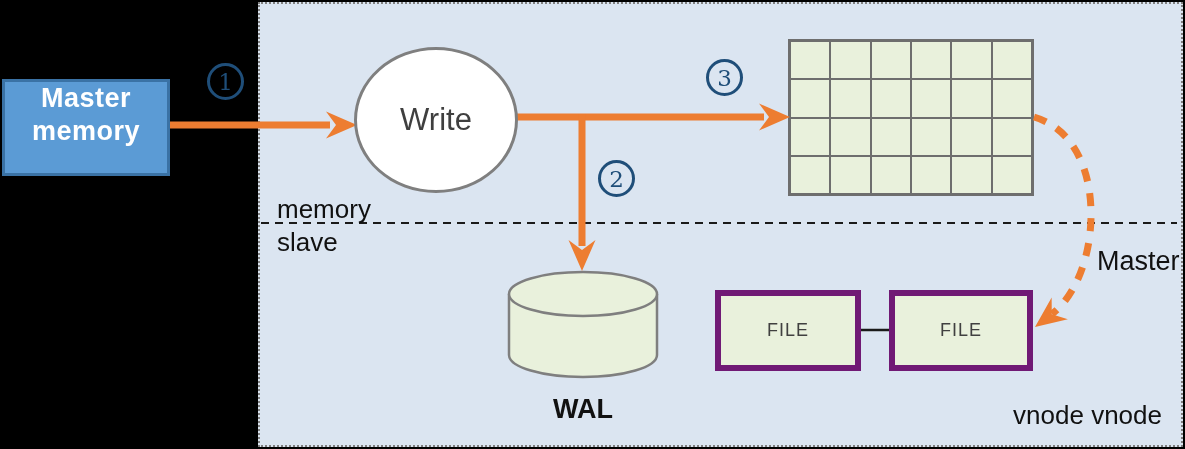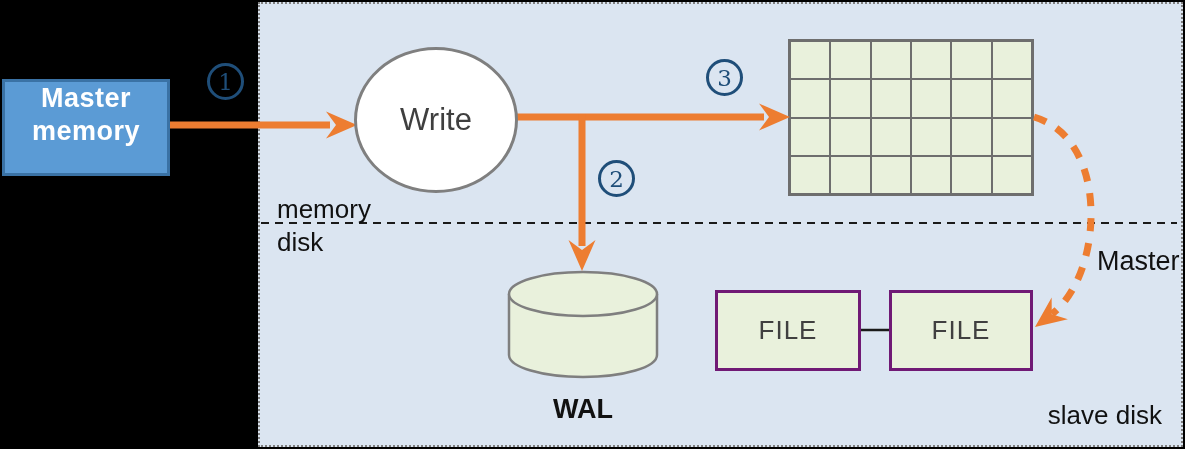--- a/index.html
+++ b/index.html
@@ -72,26 +72,26 @@
     background: #e9f1dc;
     border: 1px solid #6e6e6e;
   }
   
   .file-box {
     position: absolute;
     top: 290px;
     height: 81px;
     box-sizing: border-box;
     background: #e9f1dc;
-    border: 3px solid #701a75;
+    border: 6px solid #701a75;
     display: flex;
     align-items: center;
     justify-content: center;
     color: #404040;
-    font-size: 26px;
+    font-size: 18px;
     letter-spacing: 1px;
   }
   .file-box.one { left: 715px; width: 146px; }
   .file-box.two { left: 889px; width: 144px; }
   
   .step-badge {
     position: absolute;
     width: 37px; height: 37px;
     box-sizing: border-box;
     border: 3px solid #1f4e79;
@@ -205,18 +205,18 @@
   </div>
   <div class="file-box two">
     <span>FILE</span>
   </div>
 
   <div class="step-badge s1">1</div>
   <div class="step-badge s2">2</div>
   <div class="step-badge s3">3</div>
 
   <div class="lbl memory">memory</div>
-  <div class="lbl disk">disk</div>
+  <div class="lbl disk">slave</div>
   <div class="lbl wal">WAL</div>
   <div class="lbl flush">Master</div>
-  <div class="lbl slave">slave disk</div>
+  <div class="lbl slave">vnode vnode</div>
 
 </div>
 
 </body></html>

